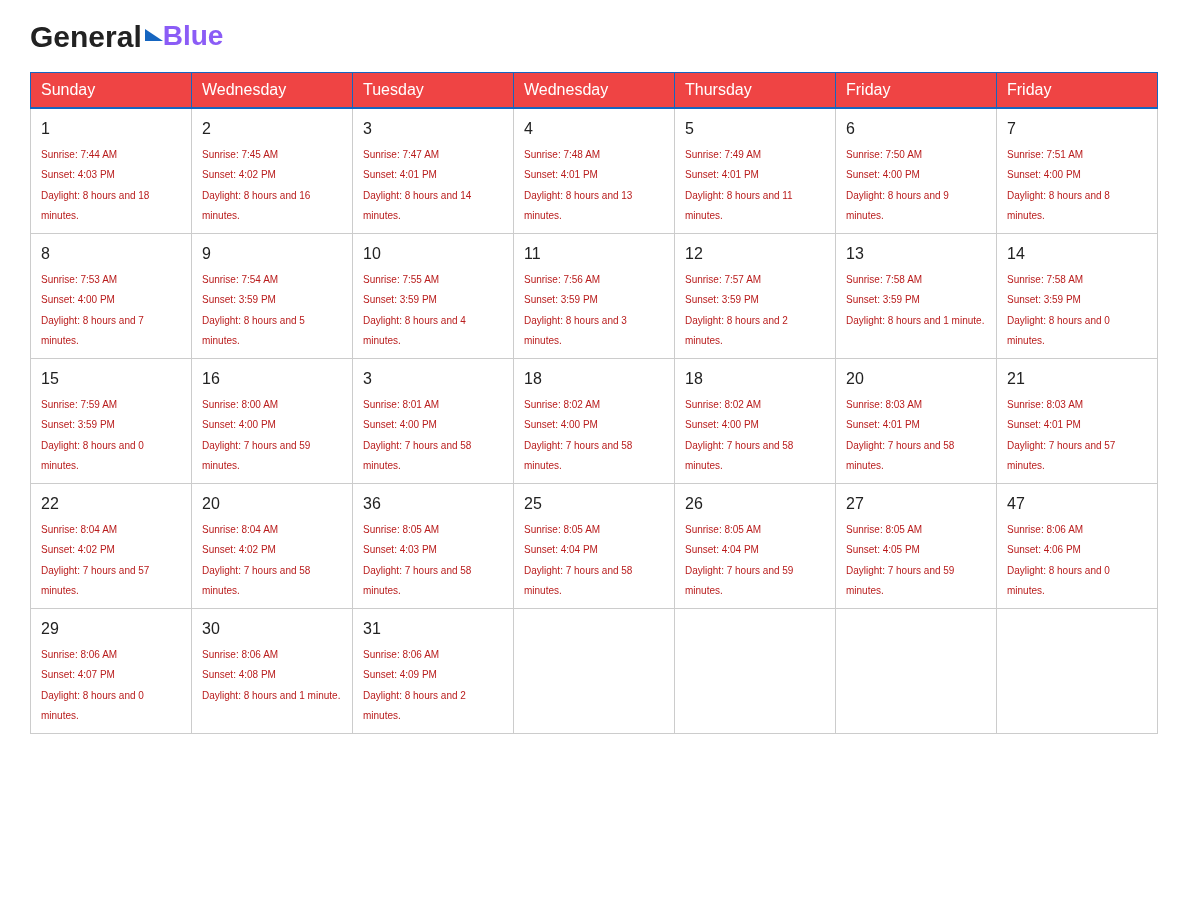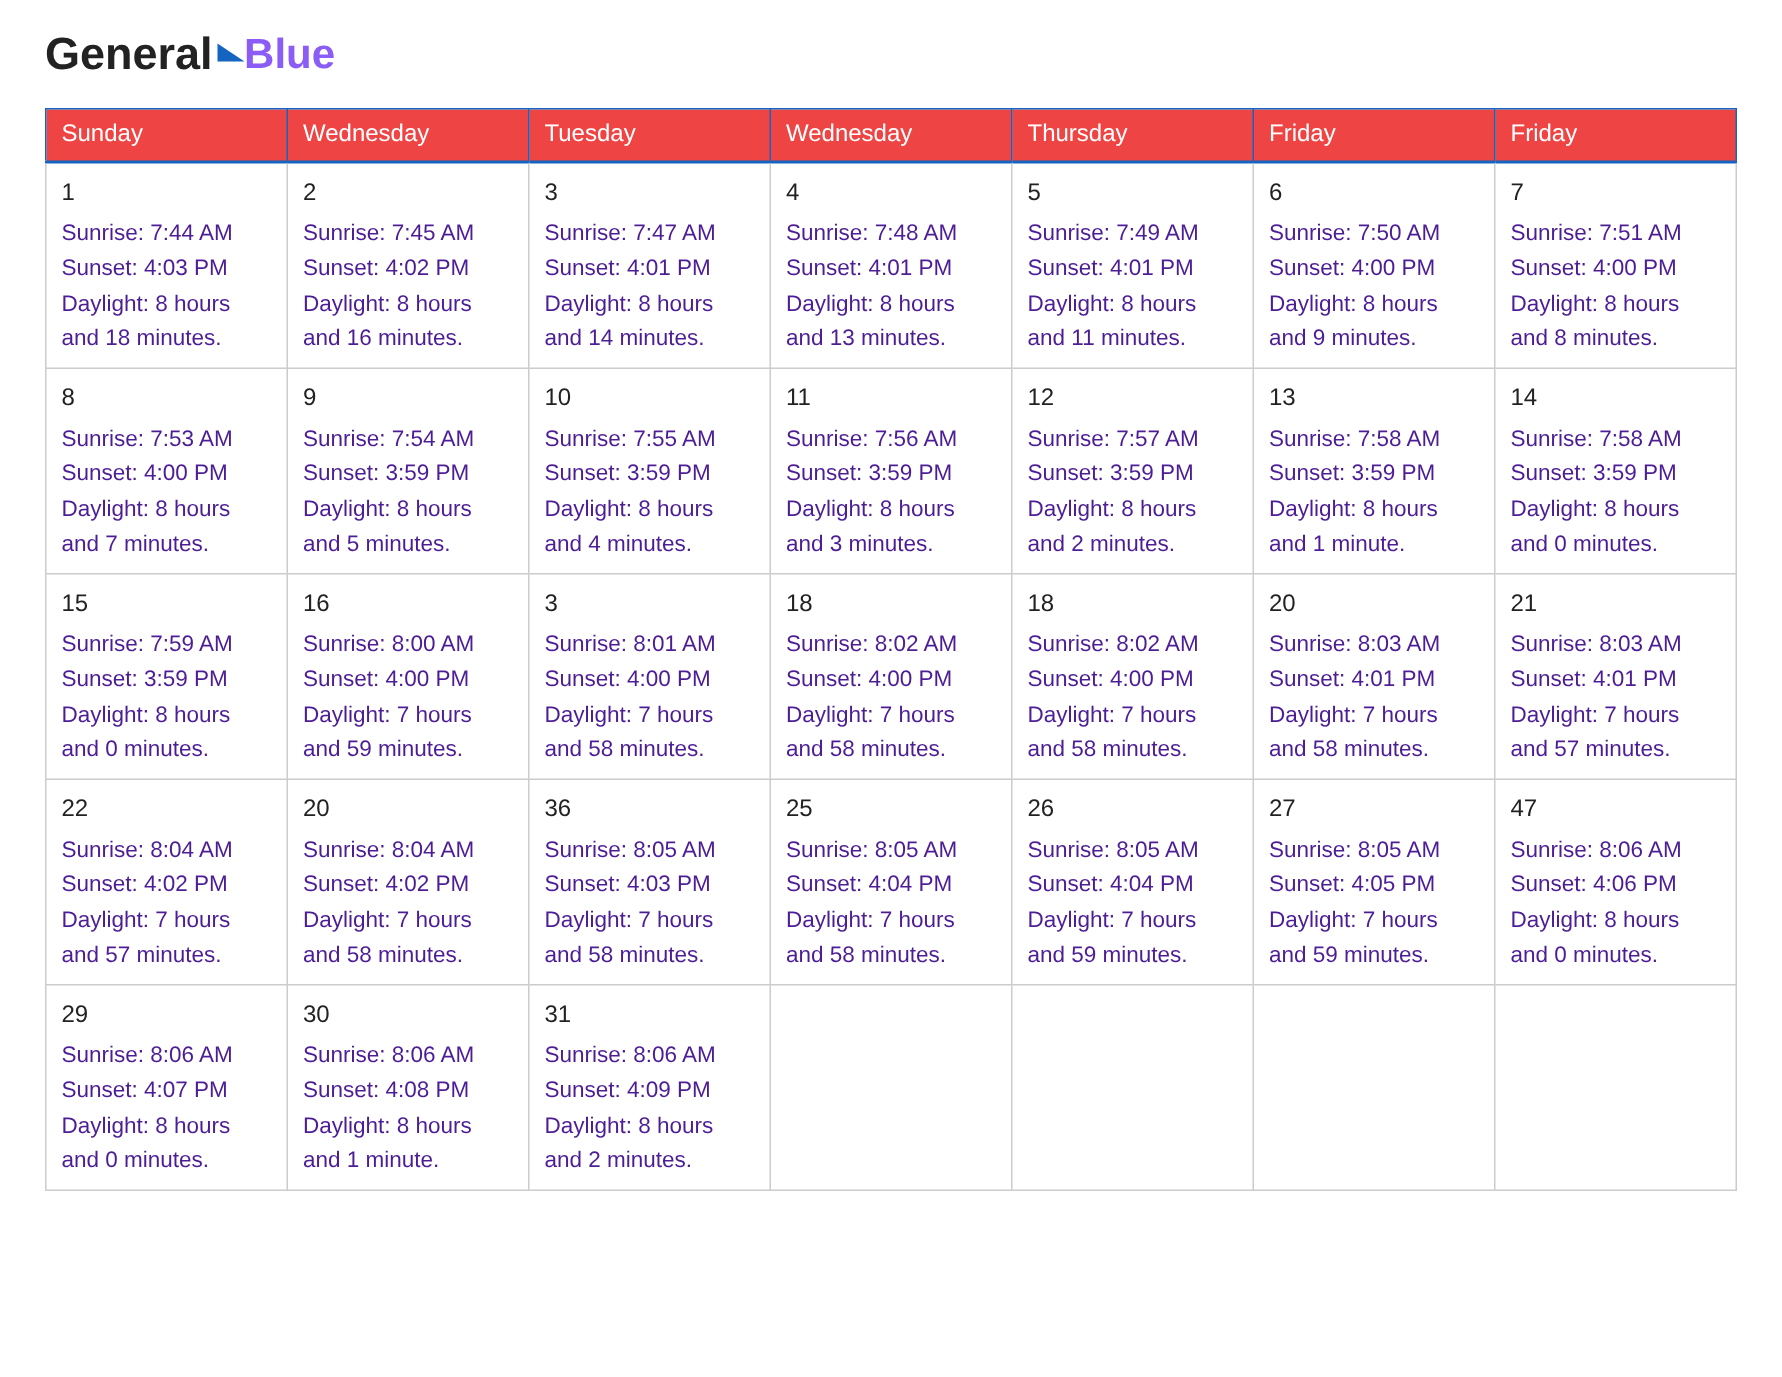--- a/index.html
+++ b/index.html
@@ -65,22 +65,22 @@
     tbody tr:first-child td {
       border-top: 2px solid #1565c0;
     }
     tbody tr td .day-num {
       font-size: 16px;
       font-weight: normal;
       display: block;
       margin-bottom: 3px;
     }
     tbody tr td .day-info {
-      font-size: 15px;
-      color: #4c1d95;
+      font-size: 10px;
+      color: #b91c1c;
       line-height: 1.55;
       text-align: right;
     }
     .logo-line1 {
       display: flex;
       align-items: center;
     }
     .general-text {
       font-size: 30px;
       font-weight: bold;

